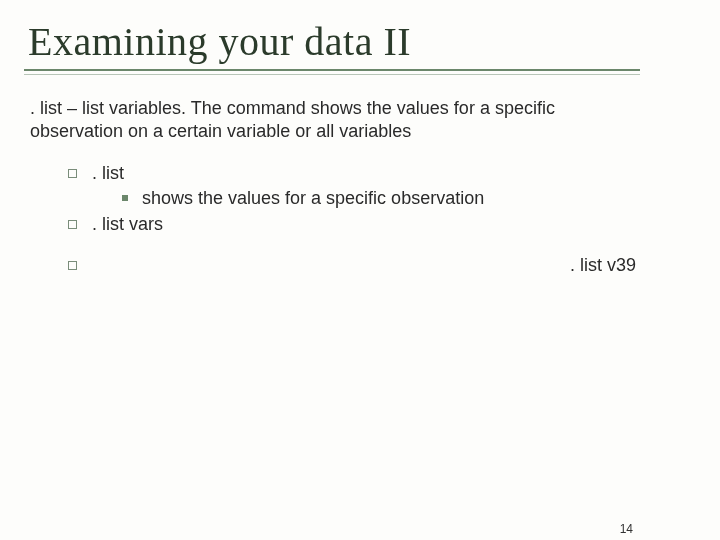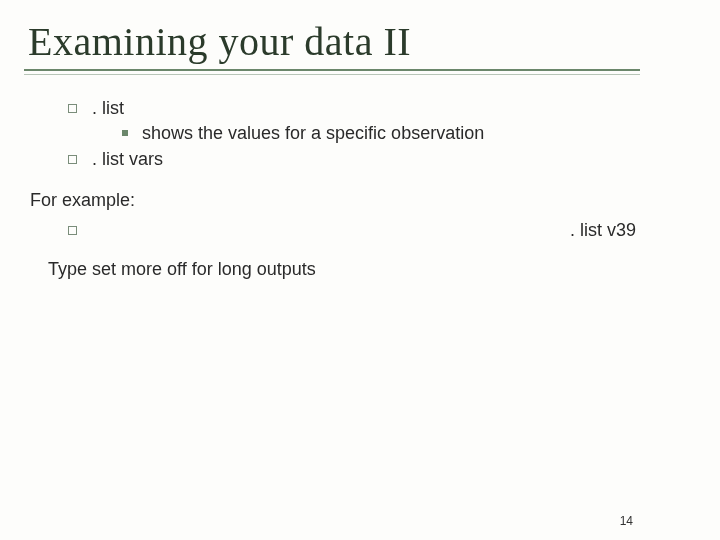--- a/index.html
+++ b/index.html
@@ -116,61 +116,60 @@
     background: #fdfdfb;
   }
   .vars { }
   .tip {
     margin: 10px 0 0 18px;
   }
   .setmore { font-family: Arial, sans-serif; }
   .pagenum {
     position: absolute;
     right: 20px;
-    bottom: 12px;
+    bottom: 4px;
     font-size: 12px;
     color: #333;
   }
 </style>
 </head>
 <body>
 
 <div class="slide">
 
   <h1 class="title">Examining your data II</h1>
 
   <div class="rule-wrap">
     <div class="rule1"></div>
     <div class="rule2"></div>
   </div>
 
   <div class="body">
 
+    <p class="intro">
+      <span class="cmdname">. list</span><span> – </span><span>list variables. The command shows the values for a specific observation on a certain variable or all variables</span>
+    </p>
 
     <ul class="sq-list">
       <li>
         <span>. list</span><span class="vars"></span>
         <ul class="sub-list">
           <li>shows the values for a specific observation</li>
         </ul>
       </li>
       <li>
         <span>. list </span><span class="vars">vars</span>
       </li>
     </ul>
 
-    <p class="for-example">For example:</p>
 
     <ul class="example-list">
       <li>
         <span>. list </span><span class="vars">v39</span>
       </li>
     </ul>
 
-    <p class="tip">
-      <span>Type </span><span class="setmore">set more off</span><span> for long outputs</span>
-    </p>
 
   </div>
 
   <div class="pagenum">14</div>
 
 </div>
 
 </body></html>

